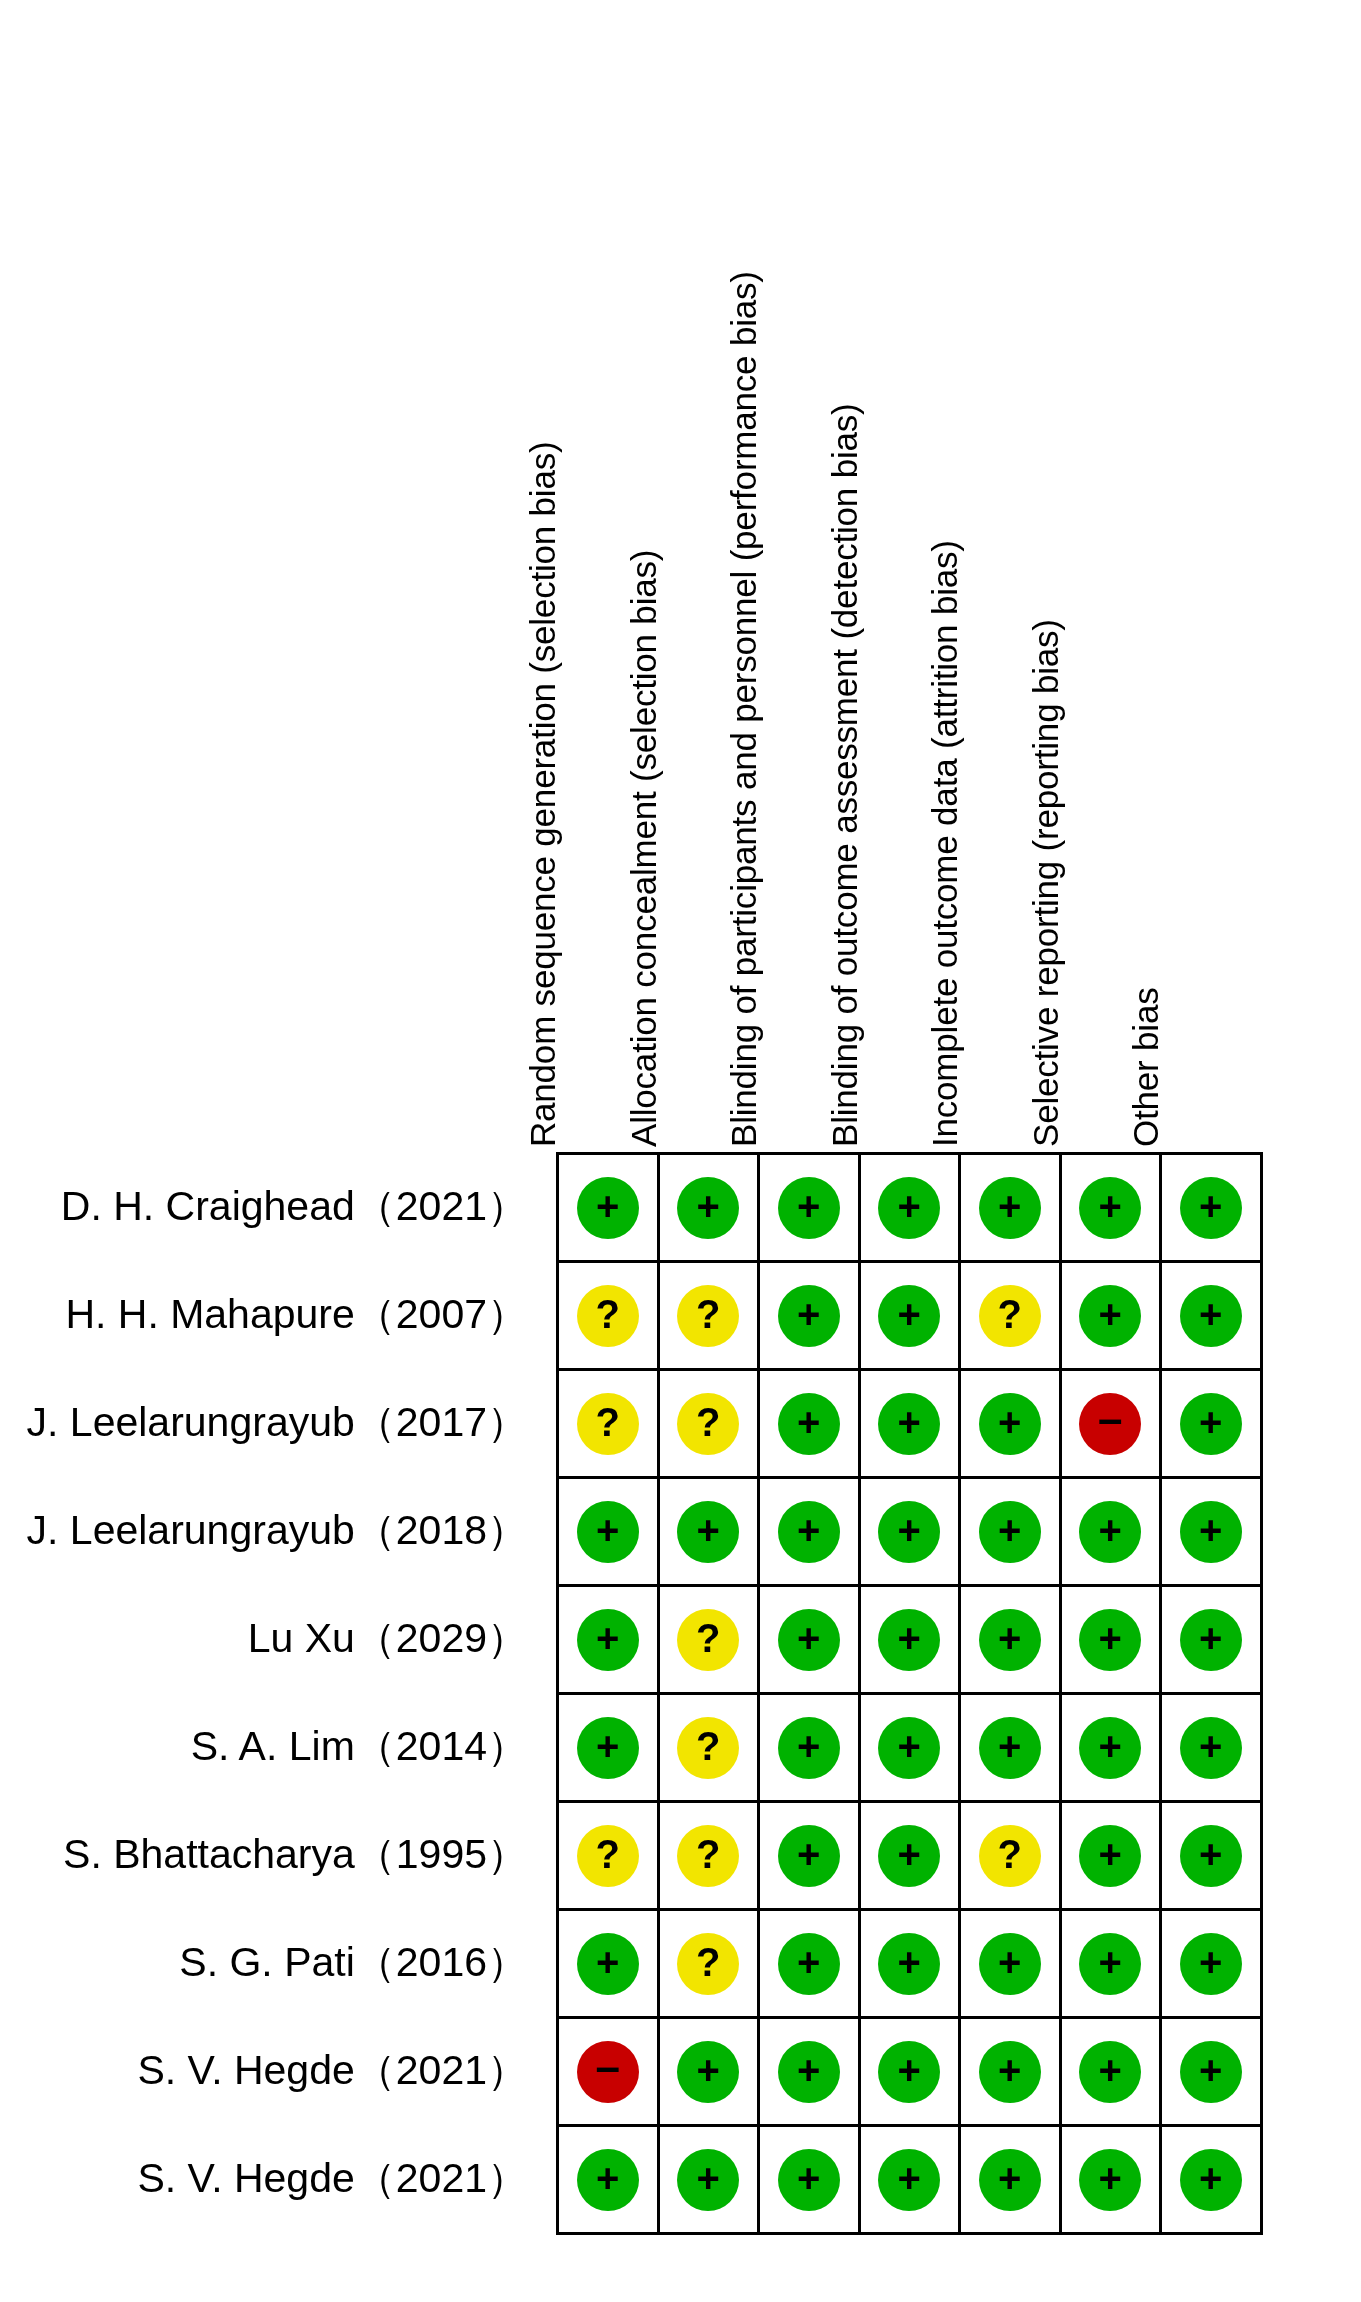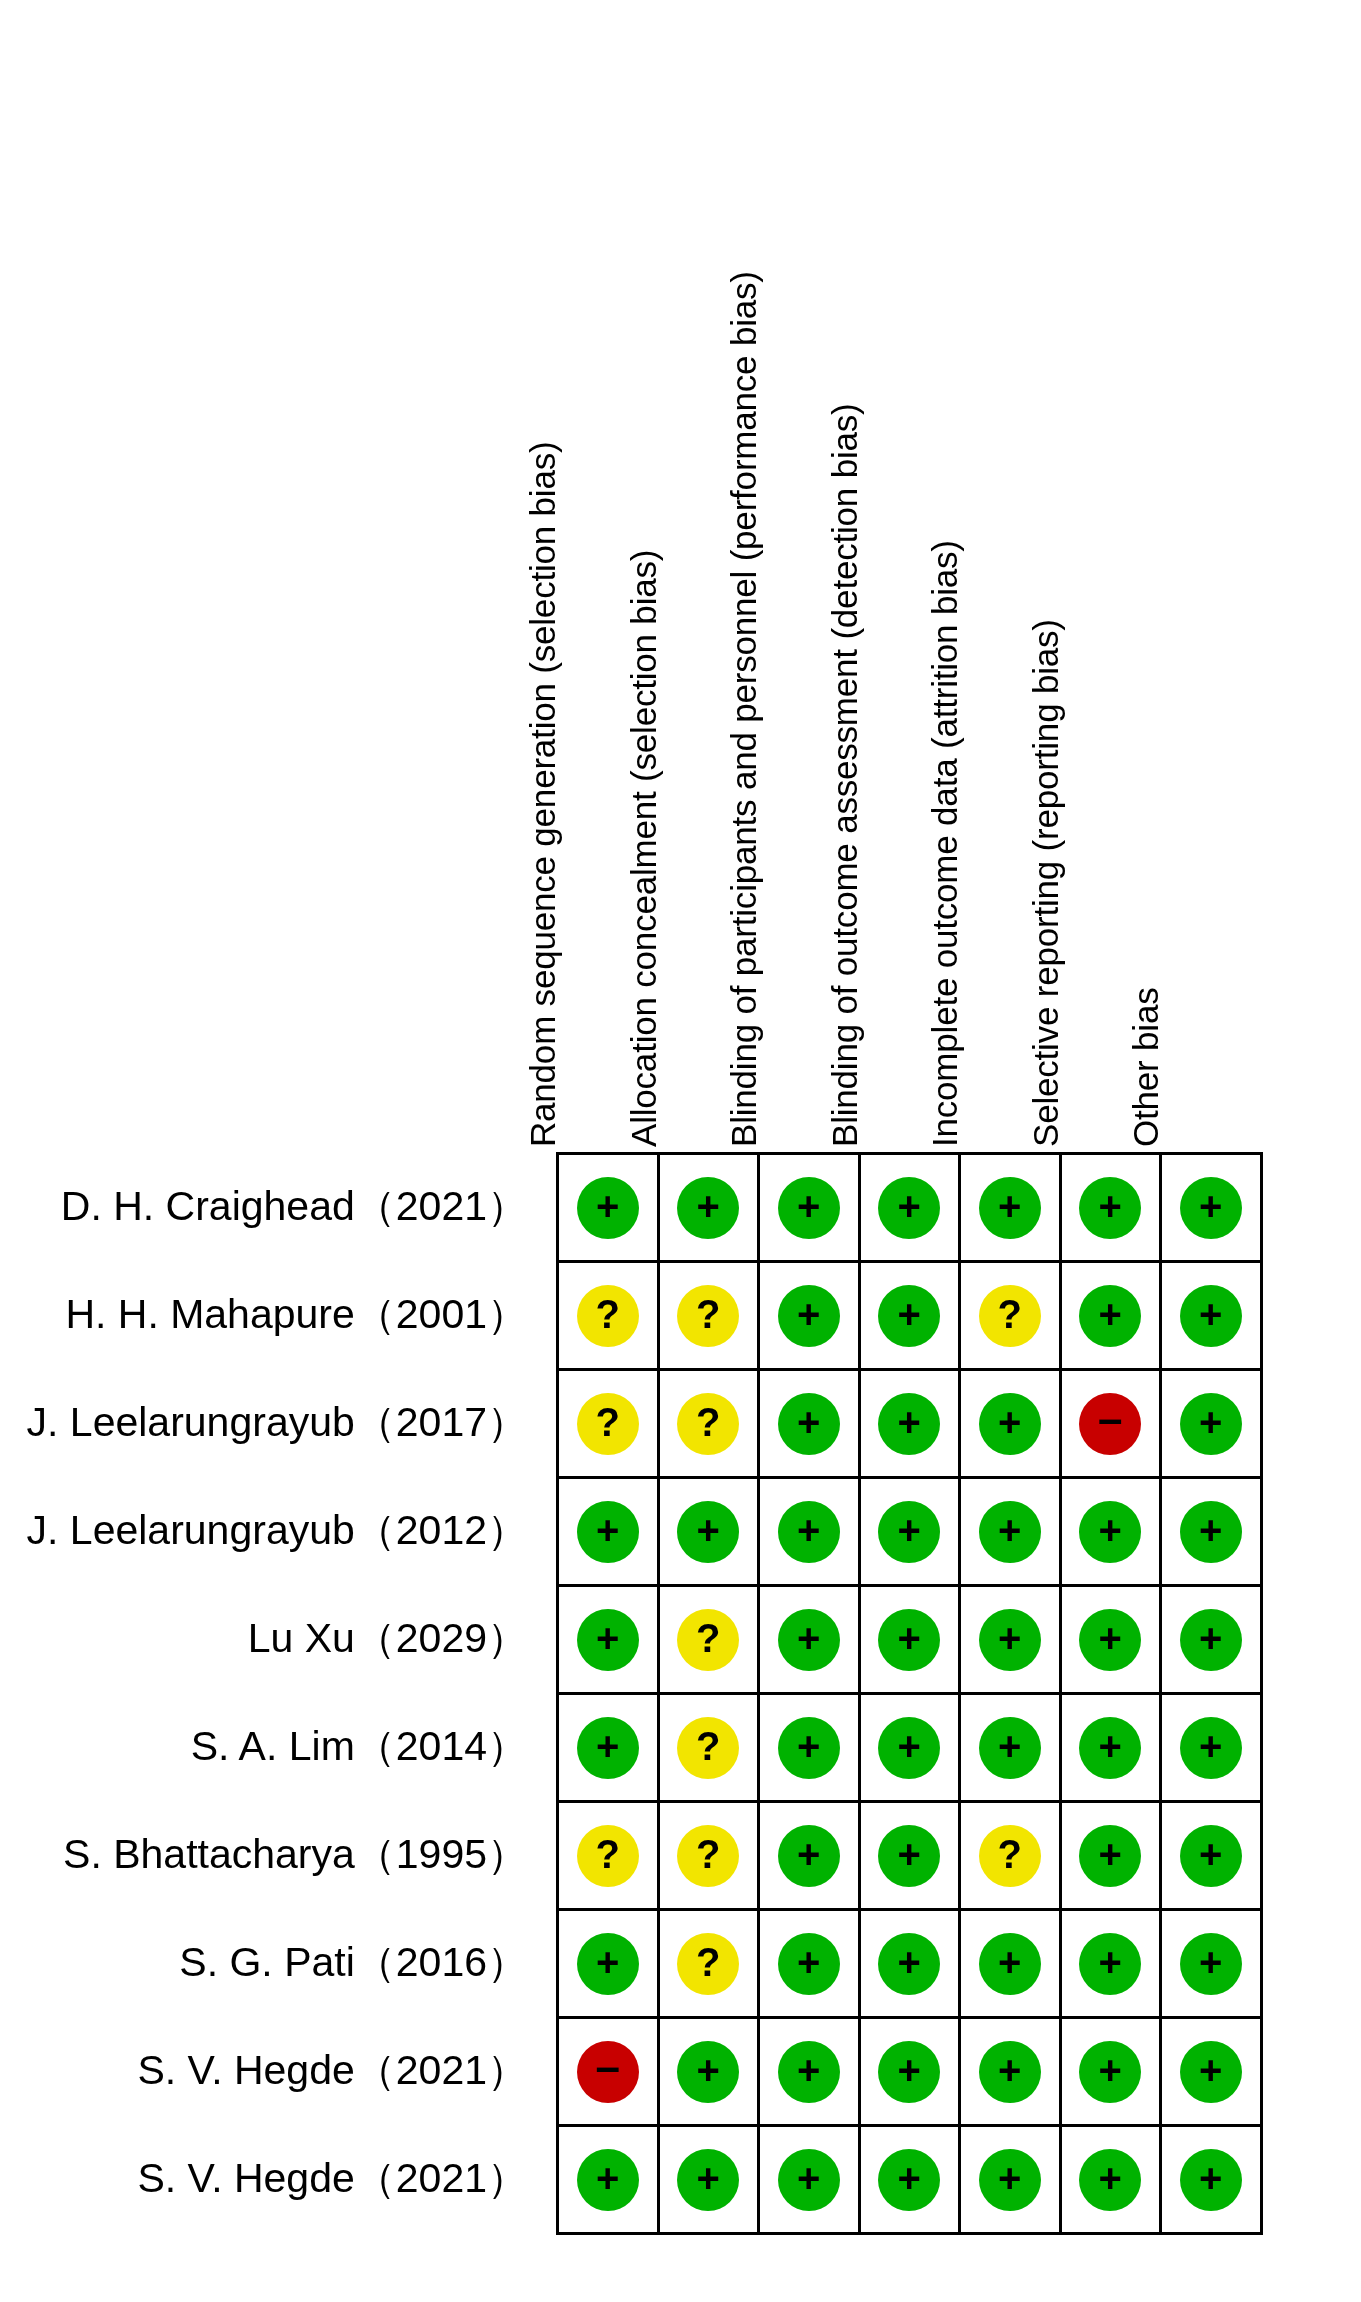--- a/index.html
+++ b/index.html
@@ -128,23 +128,23 @@
       <div class="col-header" style="left: 100.5px;"><span>Allocation concealment (selection bias)</span></div>
       <div class="col-header" style="left: 201px;"><span>Blinding of participants and personnel (performance bias)</span></div>
       <div class="col-header" style="left: 301.5px;"><span>Blinding of outcome assessment (detection bias)</span></div>
       <div class="col-header" style="left: 402px;"><span>Incomplete outcome data (attrition bias)</span></div>
       <div class="col-header" style="left: 502.5px;"><span>Selective reporting (reporting bias)</span></div>
       <div class="col-header" style="left: 603px;"><span>Other bias</span></div>
     </div>
 
   <div id="study-labels">
       <div class="study-label">D. H. Craighead（2021）</div>
-      <div class="study-label">H. H. Mahapure（2001）</div>
+      <div class="study-label">H. H. Mahapure（2007）</div>
       <div class="study-label">J. Leelarungrayub（2017）</div>
-      <div class="study-label">J. Leelarungrayub（2012）</div>
+      <div class="study-label">J. Leelarungrayub（2018）</div>
       <div class="study-label">Lu Xu（2029）</div>
       <div class="study-label">S. A. Lim（2014）</div>
       <div class="study-label">S. Bhattacharya（1995）</div>
       <div class="study-label">S. G. Pati（2016）</div>
       <div class="study-label">S. V. Hegde（2021）</div>
       <div class="study-label">S. V. Hegde（2021）</div>
     </div>
 
   <div id="bias-grid">
       <div class="grid-row">

